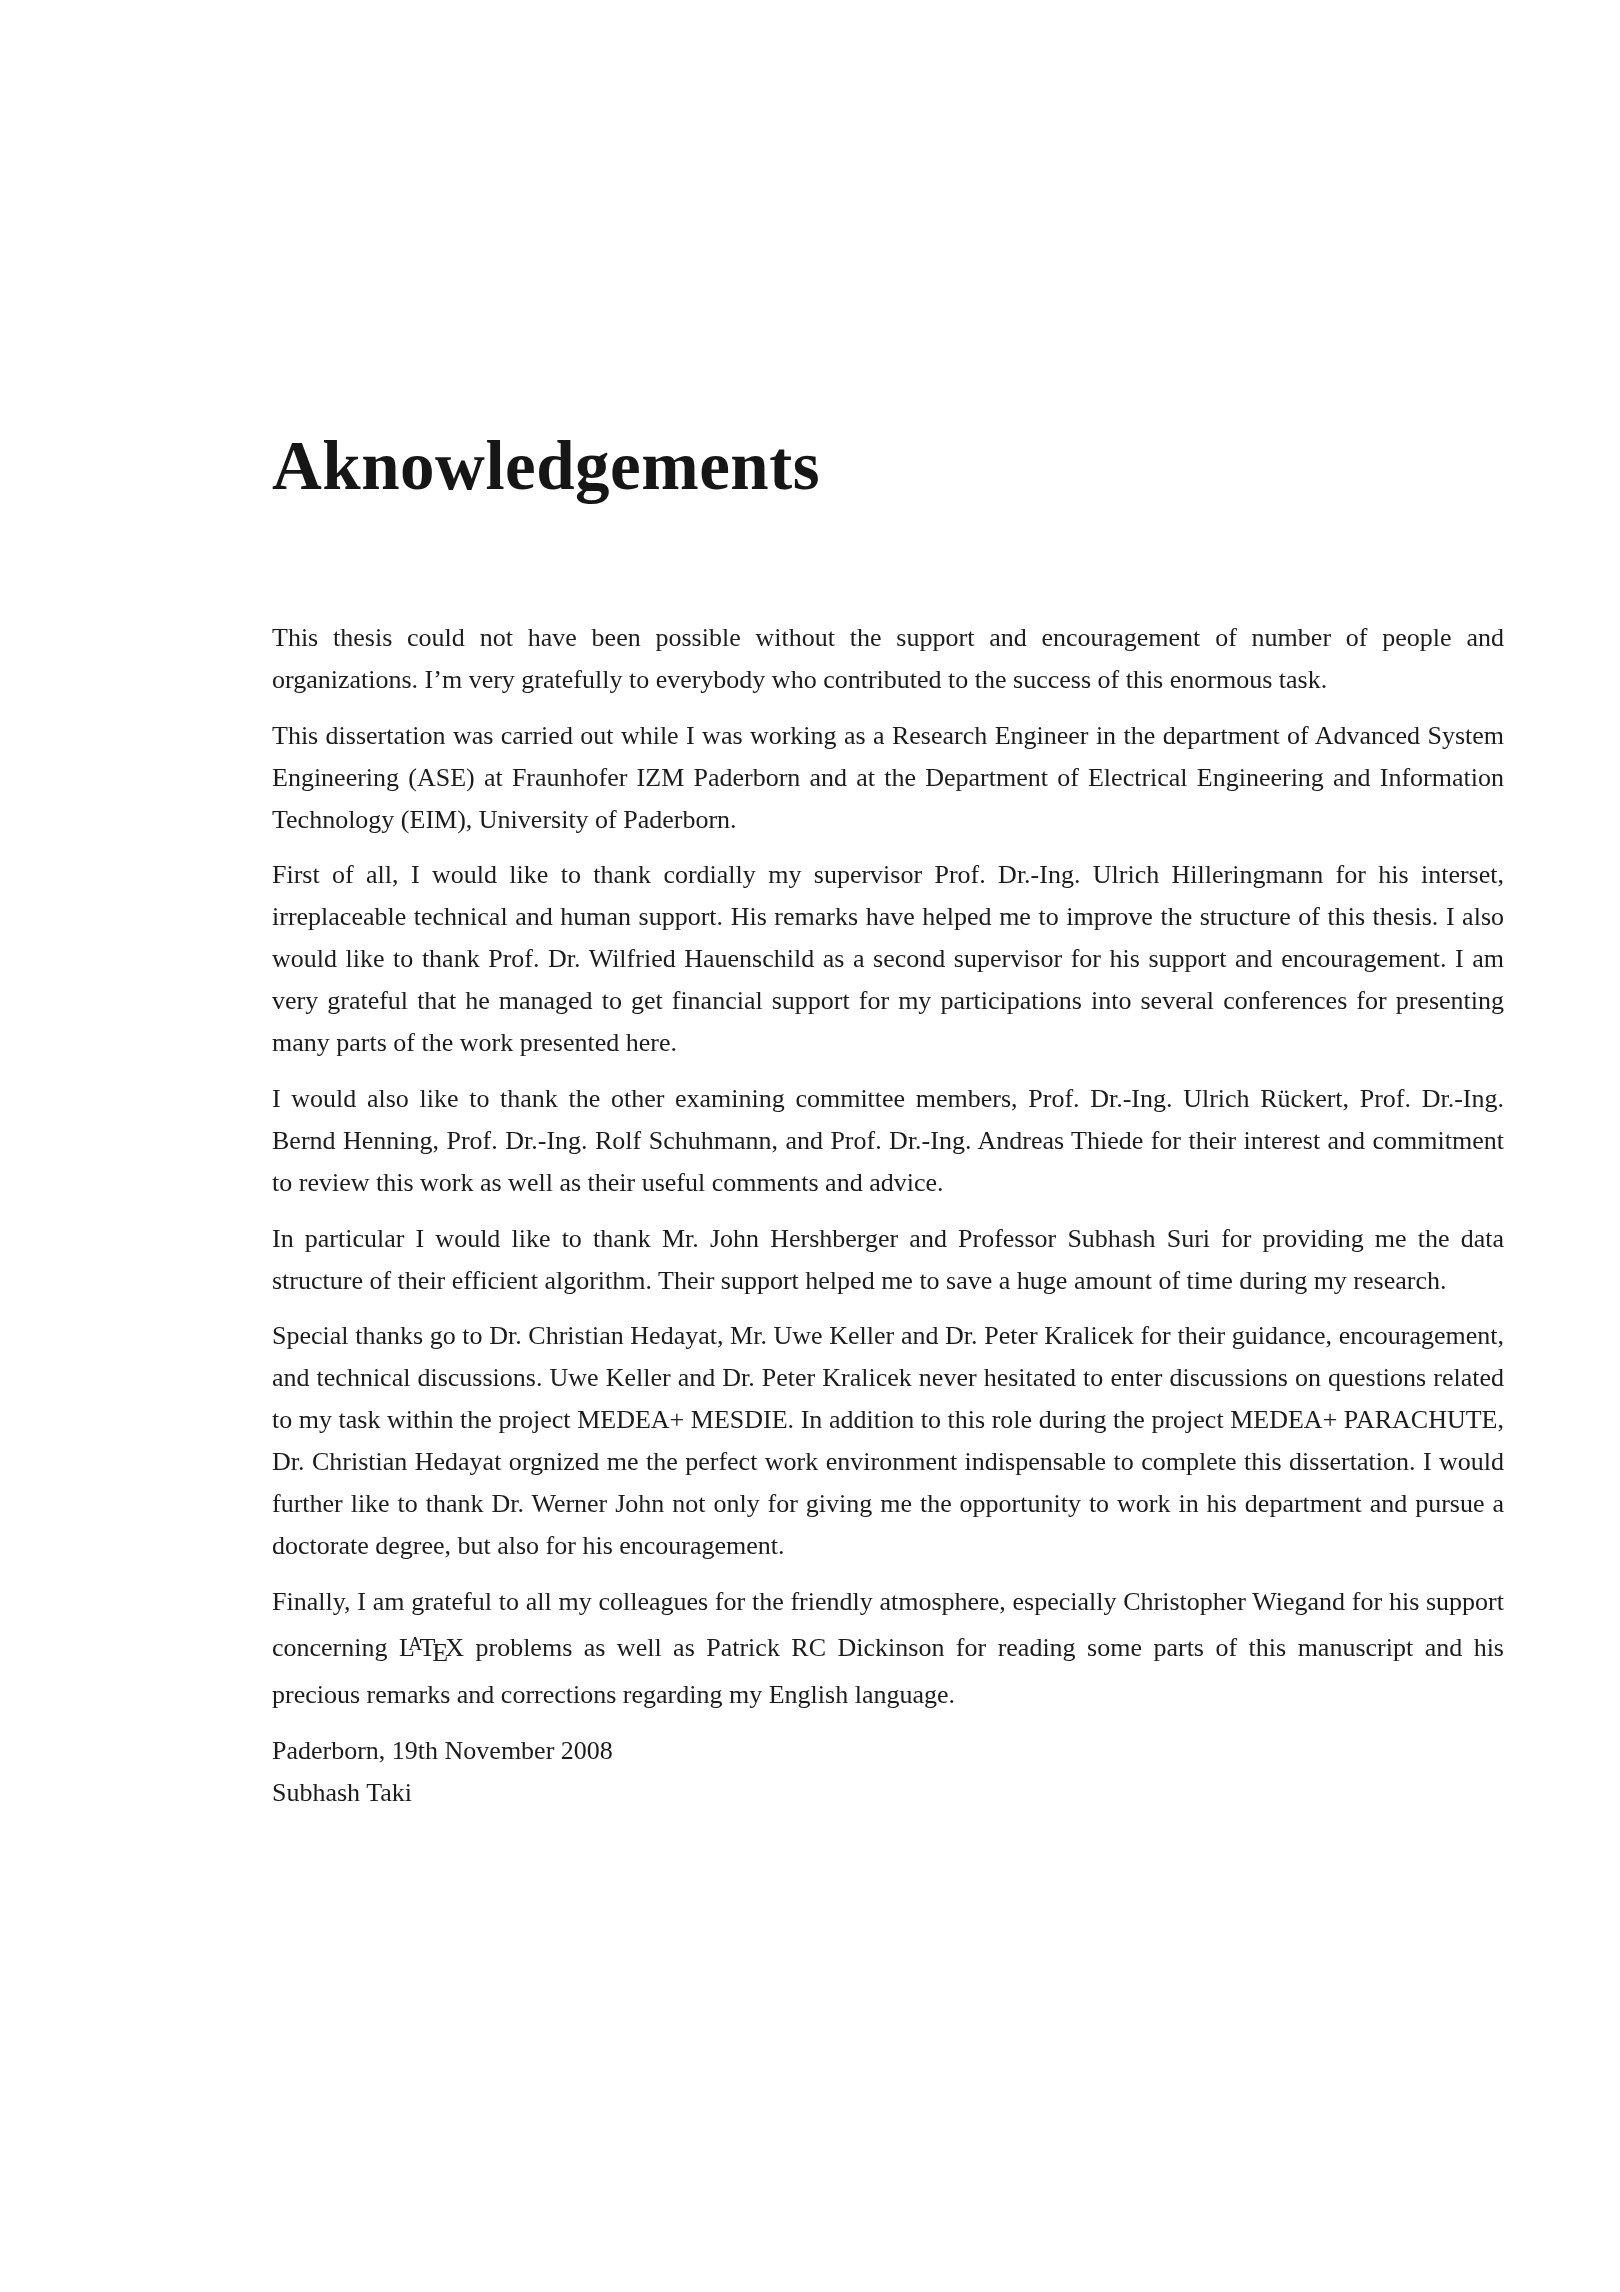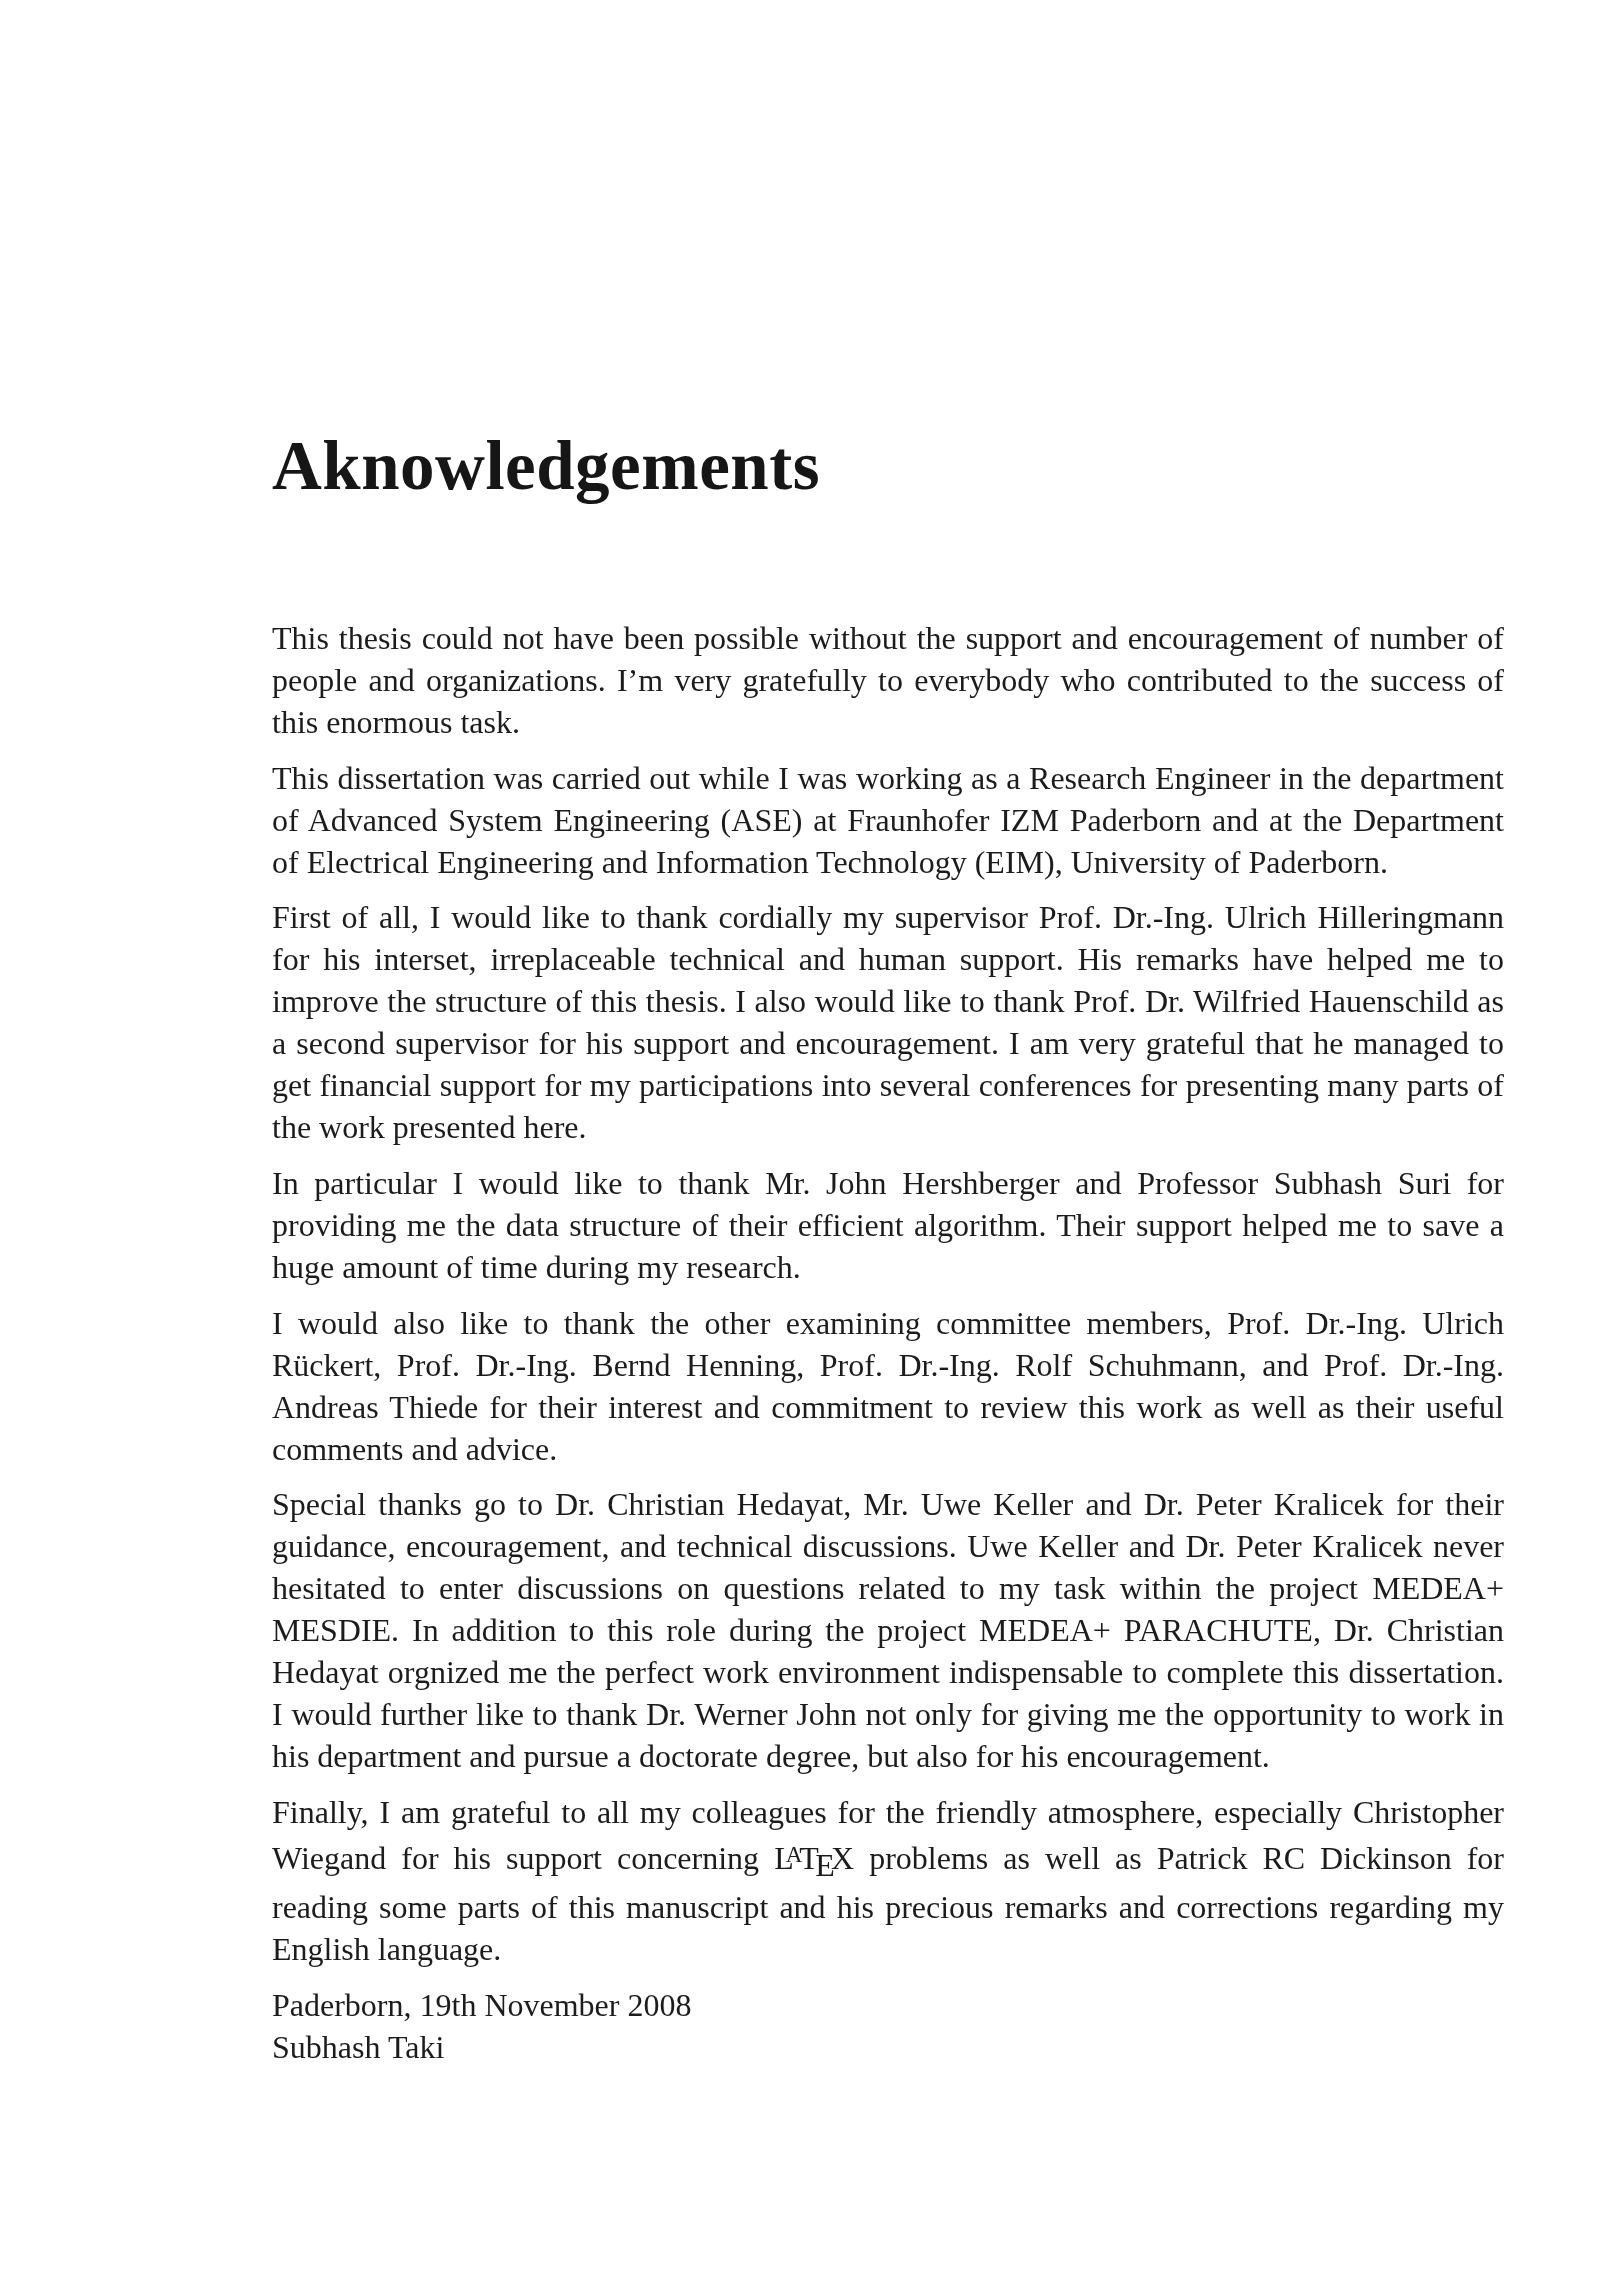--- a/index.html
+++ b/index.html
@@ -25,21 +25,21 @@
   }
   h1.chapter-title {
     margin: 0 0 116px 0;
     font-size: 69px;
     line-height: 69px;
     font-weight: bold;
     color: #161616;
     letter-spacing: 0.5px;
   }
   .body-text {
-    font-size: 32px;
+    font-size: 26px;
     line-height: 42px;
     text-align: justify;
   }
   .body-text p {
     margin: 0 0 13.7px 0;
   }
   
   .latex {
     white-space: nowrap;
   }
@@ -74,23 +74,23 @@
     <h1 class="chapter-title">Aknowledgements</h1>
 
     <div class="body-text">
 
       <p>This thesis could not have been possible without the support and encouragement of number of people and organizations. I’m very gratefully to everybody who contributed to the success of this enormous task.</p>
 
       <p>This dissertation was carried out while I was working as a Research Engineer in the department of Advanced System Engineering (ASE) at Fraunhofer IZM Paderborn and at the Department of Electrical Engineering and Information Technology (EIM), University of Paderborn.</p>
 
       <p>First of all, I would like to thank cordially my supervisor Prof. Dr.-Ing. Ulrich Hilleringmann for his interset, irreplaceable technical and human support. His remarks have helped me to improve the structure of this thesis. I also would like to thank Prof. Dr. Wilfried Hauenschild as a second supervisor for his support and encouragement. I am very grateful that he managed to get financial support for my participations into several conferences for presenting many parts of the work presented here.</p>
 
+      <p>I would also like to thank the other examining committee members, Prof. Dr.-Ing. Ulrich Rückert, Prof. Dr.-Ing. Bernd Henning, Prof. Dr.-Ing. Rolf Schuhmann, and Prof. Dr.-Ing. Andreas Thiede for their interest and commitment to review this work as well as their useful comments and advice.</p>
+
       <p>In particular I would like to thank Mr. John Hershberger and Professor Subhash Suri for providing me the data structure of their efficient algorithm. Their support helped me to save a huge amount of time during my research.</p>
-
-      <p>I would also like to thank the other examining committee members, Prof. Dr.-Ing. Ulrich Rückert, Prof. Dr.-Ing. Bernd Henning, Prof. Dr.-Ing. Rolf Schuhmann, and Prof. Dr.-Ing. Andreas Thiede for their interest and commitment to review this work as well as their useful comments and advice.</p>
 
       <p>Special thanks go to Dr. Christian Hedayat, Mr. Uwe Keller and Dr. Peter Kralicek for their guidance, encouragement, and technical discussions. Uwe Keller and Dr. Peter Kralicek never hesitated to enter discussions on questions related to my task within the project MEDEA+ MESDIE. In addition to this role during the project MEDEA+ PARACHUTE, Dr. Christian Hedayat orgnized me the perfect work environment indispensable to complete this dissertation. I would further like to thank Dr. Werner John not only for giving me the opportunity to work in his department and pursue a doctorate degree, but also for his encouragement.</p>
 
       <p><span>Finally, I am grateful to all my colleagues for the friendly atmosphere, especially Christopher Wiegand for his support concerning </span><span class="latex"><span>L</span><span class="latex-a">A</span><span>T</span><span class="latex-e">E</span><span>X</span></span><span>  problems as well as Patrick RC Dickinson for reading some parts of this manuscript and his precious remarks and corrections regarding my English language.</span></p>
 
       <div class="signoff">
         <span>Paderborn, 19th November 2008</span>
         <span>Subhash Taki</span>
       </div>
 

